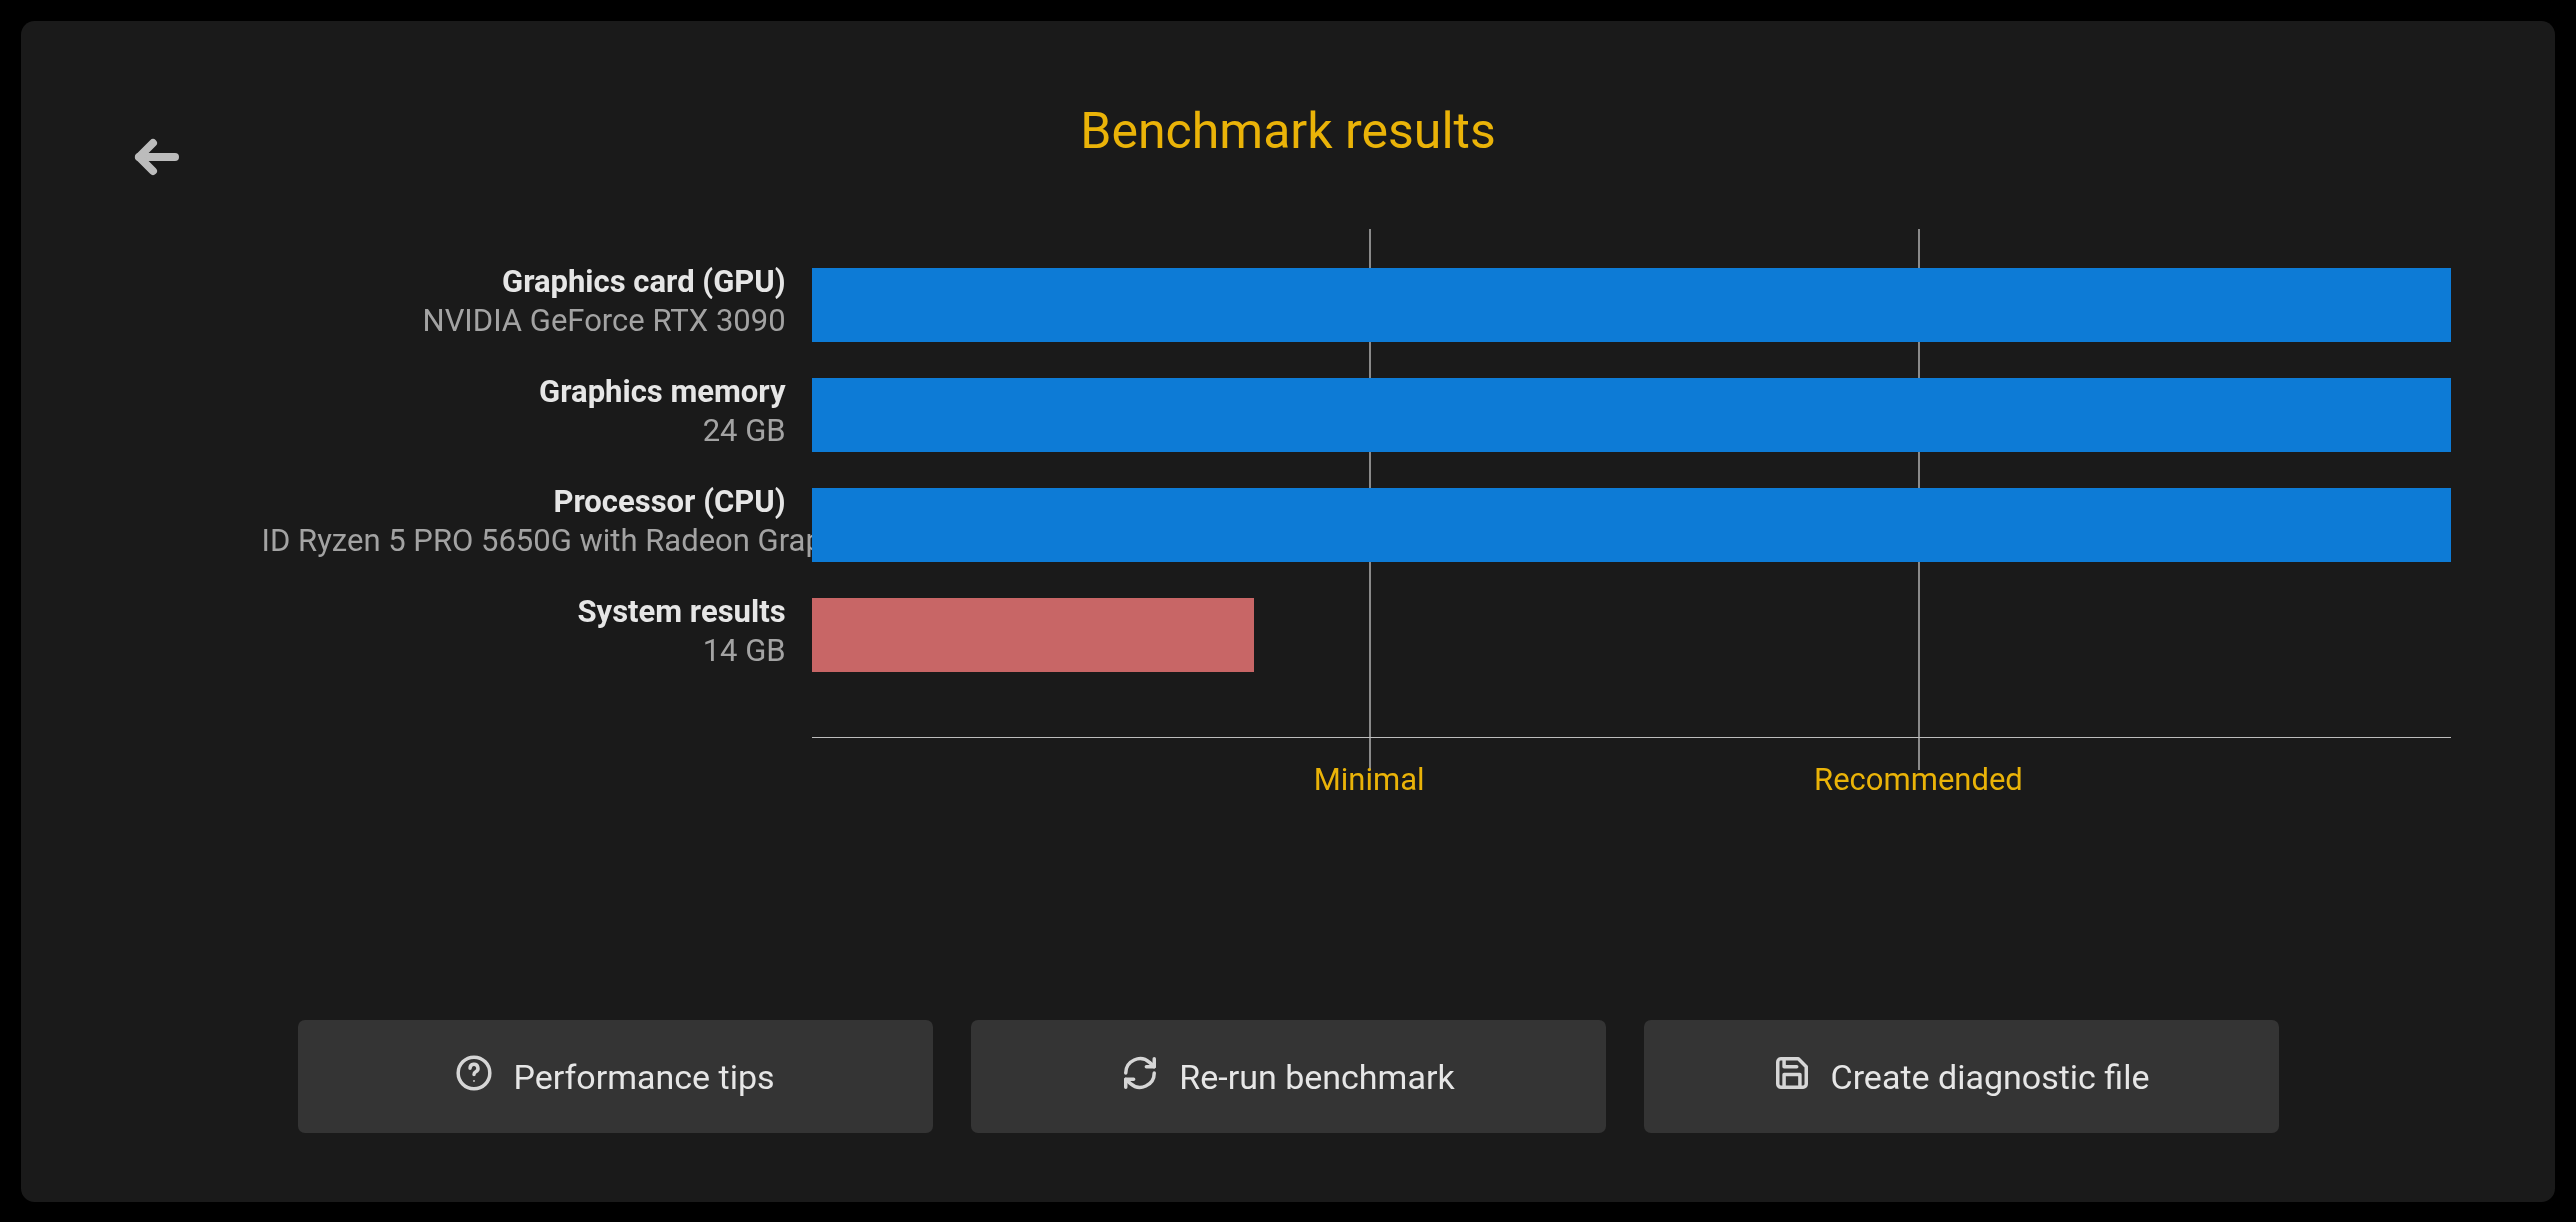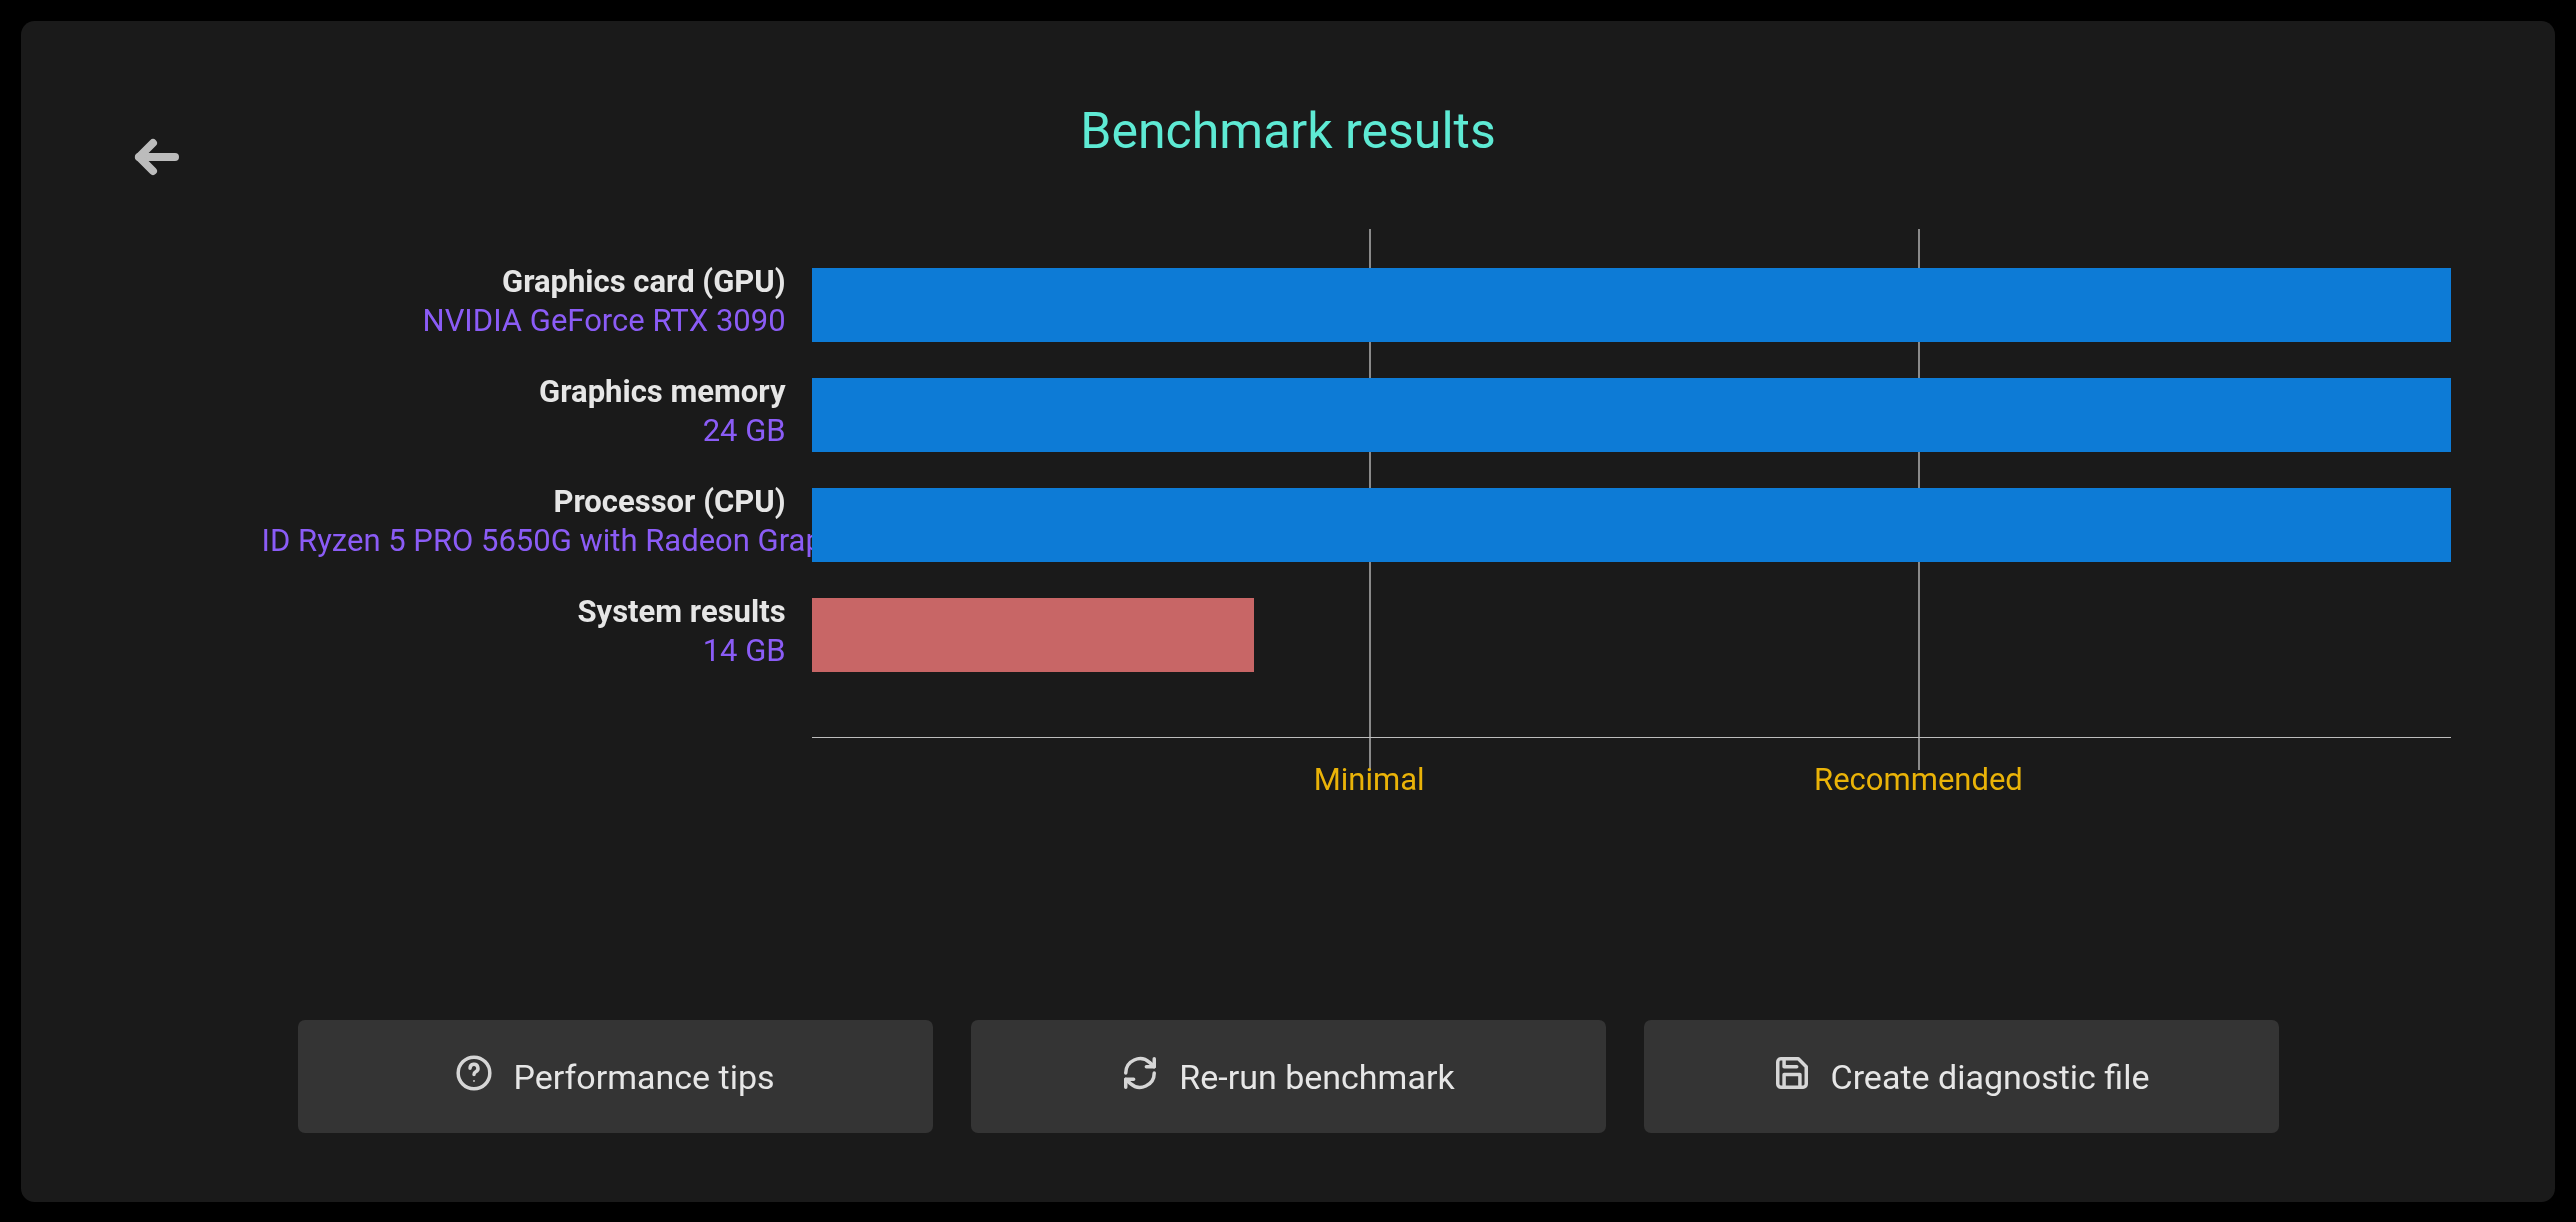--- a/index.html
+++ b/index.html
@@ -36,21 +36,21 @@
     stroke: #bcbcbc;
     stroke-width: 4;
     fill: none;
     stroke-linecap: round;
     stroke-linejoin: round;
   }
   .title {
     text-align: center;
     font-size: 50px;
     font-weight: 400;
-    color: #5eead4;
+    color: #eab308;
     margin-top: 33px;
     margin-bottom: 103px;
   }
 
   .chart-zone {
     position: relative;
     margin-left: 189px;
     margin-right: 52px;
     height: 532px;
   }
@@ -71,21 +71,21 @@
   }
   .row-label .lbl-title {
     font-size: 31px;
     font-weight: 700;
     color: #e6e6e6;
     line-height: 1.2;
   }
   .row-label .lbl-sub {
     font-size: 31px;
     font-weight: 400;
-    color: #8b5cf6;
+    color: #a3a3a3;
     line-height: 1.35;
     white-space: nowrap;
   }
   .bar-track {
     position: relative;
     flex: 1;
     height: 74px;
   }
   .bar {
     position: absolute;

